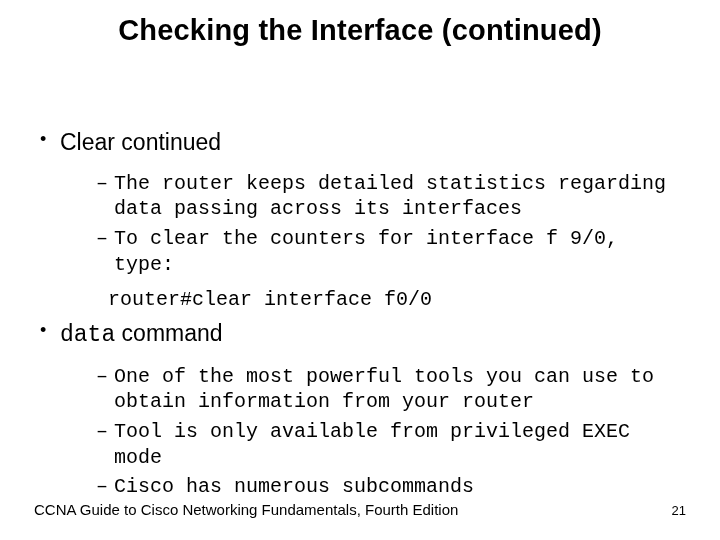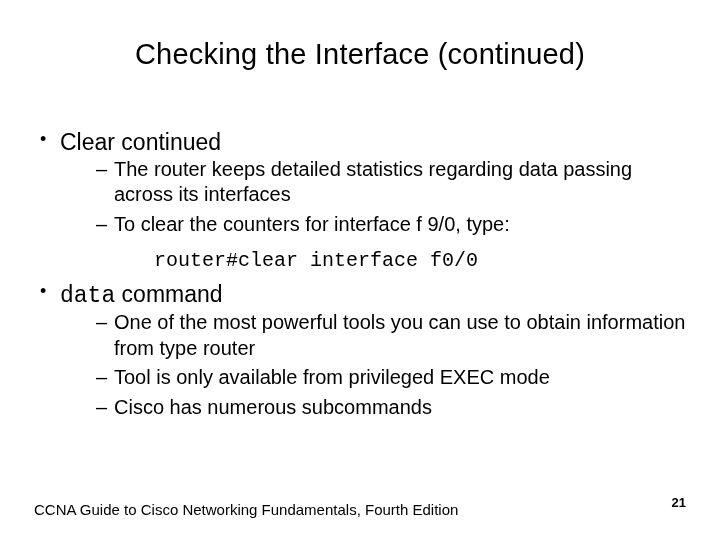--- a/index.html
+++ b/index.html
@@ -14,22 +14,22 @@
   }
   .slide {
     width: 720px;
     height: 540px;
     position: relative;
     box-sizing: border-box;
   }
   .title {
     font-size: 29px;
     text-align: center;
-    padding-top: 38px;
-    font-weight: normal;
+    padding-top: 14px;
+    font-weight: bold;
     letter-spacing: 0.2px;
   }
   .content {
     position: absolute;
     top: 128px;
     left: 34px;
     right: 34px;
   }
   ul.top {
     list-style: none;
@@ -45,59 +45,59 @@
   }
   ul.top > li::before {
     content: "•";
     position: absolute;
     left: 6px;
     top: 0;
     font-size: 18px;
   }
   ul.sub {
     list-style: none;
-    margin: 0 0 10px 0;
+    margin: 14px 0 10px 0;
     padding: 0 0 0 36px;
+    font-family: Liberation Mono, monospace;
   }
   ul.sub > li {
     font-size: 20px;
     line-height: 1.28;
     margin-bottom: 4px;
     padding-left: 18px;
     position: relative;
   }
   ul.sub > li::before {
     content: "–";
     position: absolute;
     left: 0;
     top: 0;
   }
   .code-inline {
     font-family: "Courier New", Courier, monospace;
   }
   .code-block {
     font-family: "Courier New", Courier, monospace;
     font-size: 20px;
-    margin: 4px 0 6px 94px;
+    margin: 4px 0 6px 48px;
     line-height: 1.3;
   }
   .footer-left {
     position: absolute;
     left: 34px;
     bottom: 22px;
     font-size: 15px;
     color: #000;
   }
   .footer-right {
     position: absolute;
     right: 34px;
-    bottom: 30px;
+    bottom: 22px;
     font-size: 13px;
     color: #000;
-    font-weight: bold;
   }
 </style>
 </head>
 <body>
 
 <div class="slide">
 
   <div class="title">Checking the Interface (continued)</div>
 
   <div class="content">
@@ -108,21 +108,21 @@
         <ul class="sub">
           <li>The router keeps detailed statistics regarding data passing across its interfaces</li>
           <li>To clear the counters for interface f 9/0, type:</li>
         </ul>
         <div class="code-block">router#clear interface f0/0</div>
       </li>
 
       <li>
         <span class="code-inline">data</span><span> command</span>
         <ul class="sub">
-          <li>One of the most powerful tools you can use to obtain information from type router</li>
+          <li>One of the most powerful tools you can use to obtain information from your router</li>
           <li>Tool is only available from privileged EXEC mode</li>
           <li>Cisco has numerous subcommands</li>
         </ul>
       </li>
 
     </ul>
   </div>
 
   <div class="footer-left">CCNA Guide to Cisco Networking Fundamentals, Fourth Edition</div>
   <div class="footer-right">21</div>

